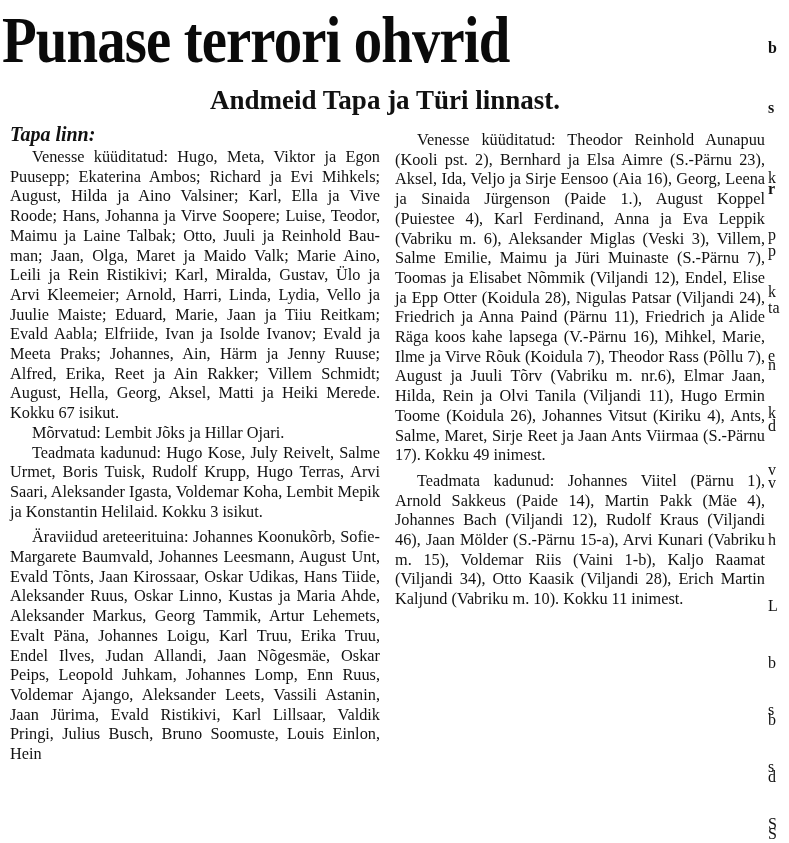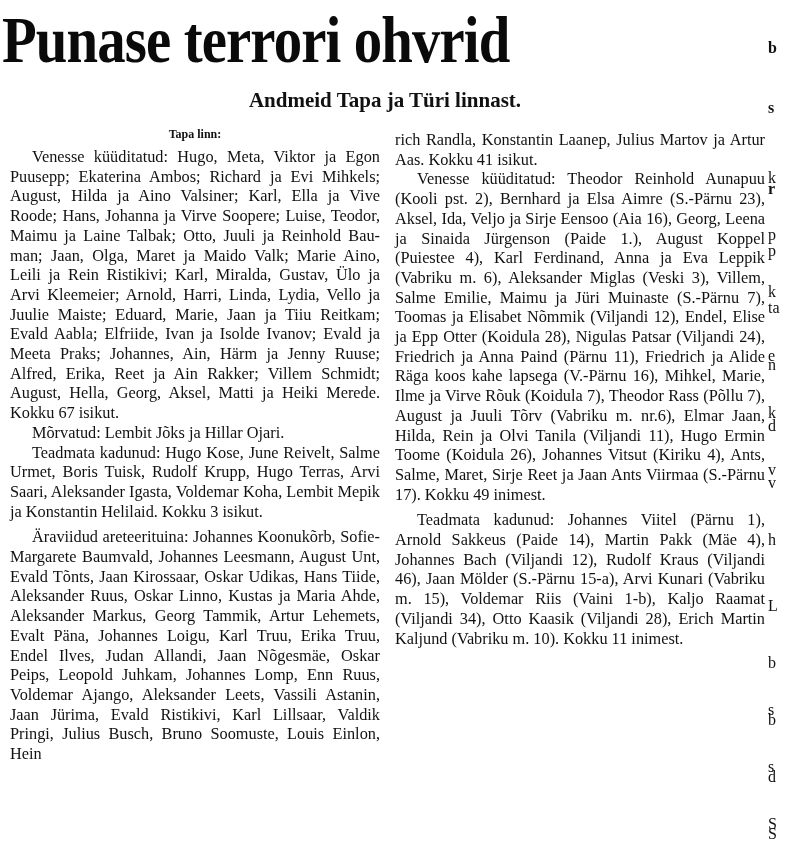--- a/index.html
+++ b/index.html
@@ -10,32 +10,33 @@
     .headline {
       position: absolute; left: 2px; top: 0px; width: 760px;
       font-family: "Liberation Serif", serif; font-weight: bold;
       font-size: 66px; line-height: 80px; letter-spacing: -1px;
       transform: scaleX(0.86); transform-origin: left top;
       white-space: nowrap; color: #0a0a0a;
     }
     .subhead {
       position: absolute; left: 0; top: 86px; width: 770px; text-align: center;
       font-family: "Liberation Serif", serif; font-weight: bold;
-      font-size: 21px; line-height: 28px;
+      font-size: 27px; line-height: 28px;
     }
     .col {
       position: absolute; top: 122px; width: 370px;
       font-family: "Liberation Serif", serif; font-size: 16.3px; line-height: 19.7px;
       text-align: justify; hyphens: manual;
     }
     .col-left { left: 10px; }
     .col-right { left: 395px; top: 130px; }
     .section-title {
-      text-align: center; font-weight: bold; font-size: 12px; line-height: 24px;
+      text-align: left; font-weight: bold; font-size: 20px; line-height: 24px;
       margin: 0 0 1px 0;
+      font-style: italic;
     }
     .para { text-indent: 22px; margin: 0; }
     .para.cont { text-indent: 0; }
     .para.gap { margin-top: 6px; }
     .lbl { font-weight: normal; margin-top: 20px; }
     .edge {
       position: absolute; left: 768px; width: 21px; overflow: hidden;
       font-family: "Liberation Serif", serif; font-size: 16px; line-height: 19px;
       white-space: pre;
     }
@@ -44,26 +45,25 @@
 </head>
 <body>
 
 <div class="headline">Punase terrori ohvrid</div>
 <div class="subhead">Andmeid Tapa ja Türi linnast.</div>
 
 <div class="col col-left">
   <div class="section-title">Tapa linn:</div>
   <p class="para"><span class="lbl">Venesse küüditatud:</span><span> Hugo, Meta, Viktor ja Egon Puusepp; Ekaterina Ambos; Richard ja Evi Mihkels; August, Hilda ja Aino Valsi­ner; Karl, Ella ja Vive Roode; Hans, Johanna ja Virve Soopere; Luise, Teodor, Maimu ja Laine Talbak; Otto, Juuli ja Reinhold Bau­man; Jaan, Olga, Maret ja Maido Valk; Marie Aino, Leili ja Rein Ristikivi; Karl, Miralda, Gustav, Ülo ja Arvi Kleemeier; Arnold, Harri, Linda, Lydia, Vello ja Juulie Maiste; Edu­ard, Marie, Jaan ja Tiiu Reitkam; Evald Aabla; Elfriide, Ivan ja Isolde Ivanov; Evald ja Meeta Praks; Johannes, Ain, Härm ja Jenny Ruuse; Alfred, Erika, Reet ja Ain Rakker; Villem Schmidt; August, Hella, Georg, Aksel, Matti ja Heiki Merede. </span><span>Kokku 67 isikut.</span></p>
   <p class="para"><span class="lbl">Mõrvatud:</span><span> Lembit Jõks ja Hillar Ojari.</span></p>
-  <p class="para"><span class="lbl">Teadmata kadunud:</span><span> Hugo Kose, June Reivelt, Salme Urmet, Boris Tuisk, Rudolf Krupp, Hugo Terras, Arvi Saari, Aleksander Igasta, Voldemar Koha, Lembit Mepik ja Konstantin Helilaid. </span><span>Kokku 3 isikut.</span></p>
+  <p class="para"><span class="lbl">Teadmata kadunud:</span><span> Hugo Kose, July Reivelt, Salme Urmet, Boris Tuisk, Rudolf Krupp, Hugo Terras, Arvi Saari, Aleksander Igasta, Voldemar Koha, Lembit Mepik ja Konstantin Helilaid. </span><span>Kokku 3 isikut.</span></p>
   <p class="para gap"><span class="lbl">Äraviidud areteerituina:</span><span> Johannes Koo­nukõrb, Sofie-Margarete Baumvald, Johan­nes Leesmann, August Unt, Evald Tõnts, Jaan Kirossaar, Oskar Udikas, Hans Tiide, Aleksander Ruus, Oskar Linno, Kustas ja Maria Ahde, Aleksander Markus, Georg Tammik, Artur Lehemets, Evalt Päna, Joh­annes Loigu, Karl Truu, Erika Truu, Endel Ilves, Judan Allandi, Jaan Nõgesmäe, Oskar Peips, Leopold Juhkam, Johannes Lomp, Enn Ruus, Voldemar Ajango, Aleksander Leets, Vassili Astanin, Jaan Jürima, Evald Ristikivi, Karl Lillsaar, Valdik Pringi, Julius Busch, Bruno Soomuste, Louis Einlon, Hein­</span></p>
 </div>
 
 <div class="col col-right">
-  <p class="para cont"><span>rich Randla, Konstantin Laanep, Julius Martov ja Artur Aas. </span><span>Kokku 41 isikut.</span></p>
   <p class="para"><span class="lbl">Venesse küüditatud:</span><span> Theodor Reinhold Aunapuu (Kooli pst. 2), Bernhard ja Elsa Aimre (S.-Pärnu 23), Aksel, Ida, Veljo ja Sirje Eensoo (Aia 16), Georg, Leena ja Si­naida Jürgenson (Paide 1.), August Koppel (Puiestee 4), Karl Ferdinand, Anna ja Eva Leppik (Vabriku m. 6), Aleksander Miglas (Veski 3), Villem, Salme Emilie, Maimu ja Jüri Muinaste (S.-Pärnu 7), Toomas ja Elisa­bet Nõmmik (Viljandi 12), Endel, Elise ja Epp Otter (Koidula 28), Nigulas Patsar (Viljandi 24), Friedrich ja Anna Paind (Pärnu 11), Friedrich ja Alide Räga koos kahe lapsega (V.-Pärnu 16), Mihkel, Marie, Ilme ja Virve Rõuk (Koidula 7), Theodor Rass (Põllu 7), August ja Juuli Tõrv (Vabriku m. nr.6), Elmar Jaan, Hilda, Rein ja Olvi Tanila (Vil­jandi 11), Hugo Ermin Toome (Koidula 26), Johannes Vitsut (Kiriku 4), Ants, Salme, Maret, Sirje Reet ja Jaan Ants Viirmaa (S.-Pärnu 17). </span><span>Kokku 49 inimest.</span></p>
   <p class="para gap"><span class="lbl">Teadmata kadunud:</span><span> Johannes Viitel (Pärnu 1), Arnold Sakkeus (Paide 14), Mar­tin Pakk (Mäe 4), Johannes Bach (Viljandi 12), Rudolf Kraus (Viljandi 46), Jaan Möl­der (S.-Pärnu 15-a), Arvi Kunari (Vabriku m. 15), Voldemar Riis (Vaini 1-b), Kaljo Raa­mat (Viljandi 34), Otto Kaasik (Viljandi 28), Erich Martin Kaljund (Vabriku m. 10). </span><span>Kokku 11 inimest.</span></p>
 </div>
 
 <div class="edge" style="top:0px;">
   <span style="font-weight:bold">b</span>
   <span style="font-weight:bold;margin-top:3px">s</span>
   <span style="font-weight:bold;margin-top:24px">r</span>
 </div>
 <div class="edge" style="top:130px;">

